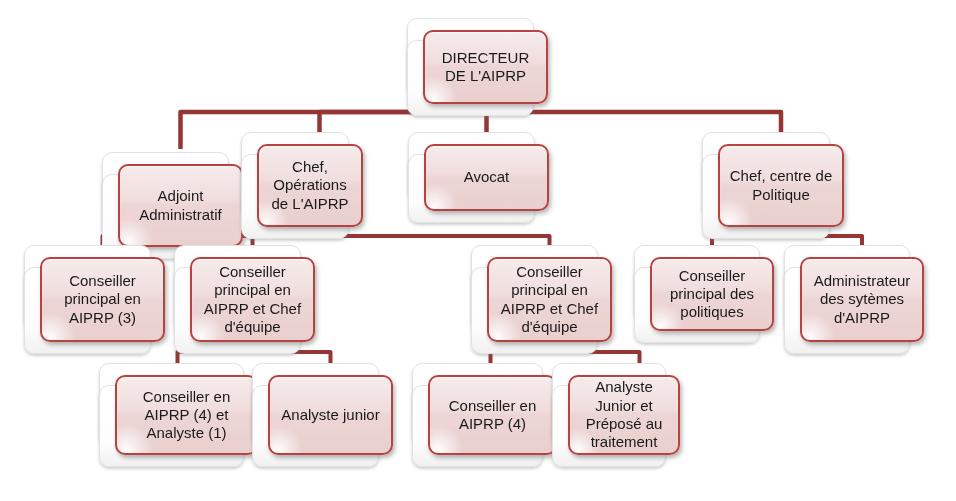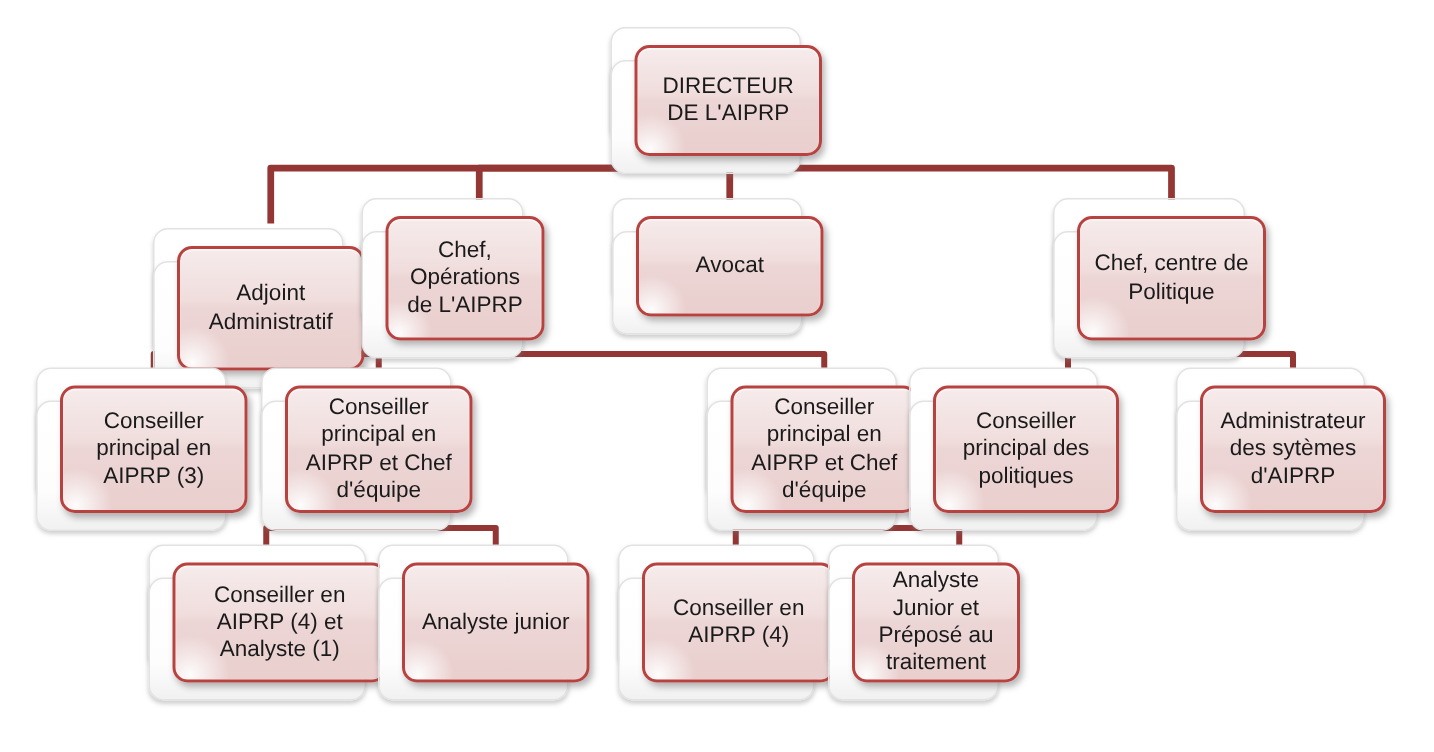--- a/index.html
+++ b/index.html
@@ -105,21 +105,21 @@
           <span class="label">Conseiller principal en AIPRP et Chef d'équipe</span>
         </div>
       </div>
       <div class="node" style="left: 487px; top: 257px; width: 125px; height: 85px;">
         <div class="card back"></div>
         <div class="card back back2"></div>
         <div class="card face">
           <span class="label">Conseiller principal en AIPRP et Chef d'équipe</span>
         </div>
       </div>
-      <div class="node" style="left: 622px; top: 257px; width: 124px; height: 85px;">
+      <div class="node" style="left: 650px; top: 257px; width: 124px; height: 74px;">
         <div class="card back"></div>
         <div class="card back back2"></div>
         <div class="card face">
           <span class="label">Conseiller principal des politiques</span>
         </div>
       </div>
       <div class="node" style="left: 800px; top: 257px; width: 124px; height: 85px;">
         <div class="card back"></div>
         <div class="card back back2"></div>
         <div class="card face">

